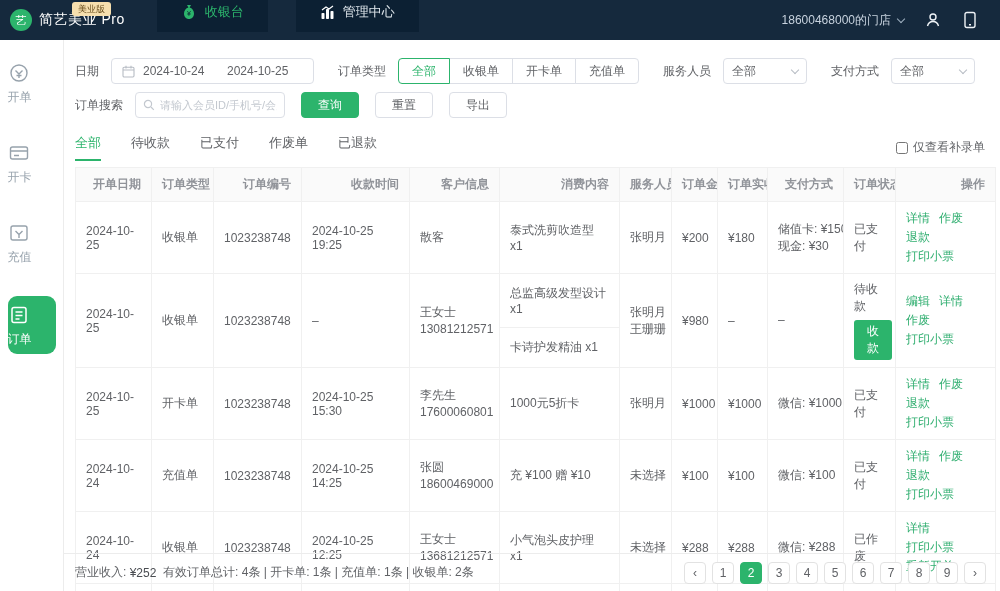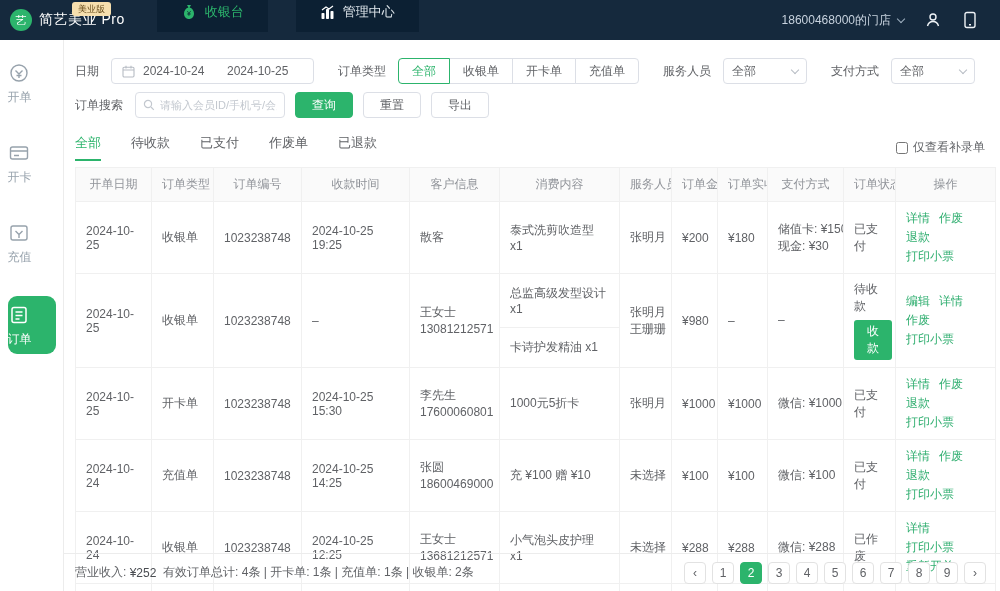--- a/index.html
+++ b/index.html
@@ -49,32 +49,32 @@
   .seg-btn:first-child{border-radius:4px 0 0 4px;margin-left:0}
   .seg-btn:last-child{border-radius:0 4px 4px 0}
   .seg-btn.active{color:var(--green);border-color:var(--green);position:relative;z-index:1}
   .select-box{display:flex;align-items:center;justify-content:space-between;width:84px;height:26px;border:1px solid var(--ctl-border);border-radius:4px;padding:0 8px;cursor:pointer;color:var(--txt)}
   .select-box .caret{border-color:#b7bcc4}
   .search-box{display:flex;align-items:center;width:150px;height:26px;border:1px solid var(--ctl-border);border-radius:4px;padding:0 7px;gap:5px}
   .search-box input{border:none;outline:none;font-size:11px;width:100%;color:var(--txt);font-family:inherit}
   .search-box input::placeholder{color:#c3c8cf}
   .btn{height:26px;padding:0 16px;border-radius:4px;font-size:12px;cursor:pointer;border:1px solid var(--ctl-border);background:#fff;color:var(--txt);font-family:inherit}
   .btn.primary{background:var(--green);border-color:var(--green);color:#fff}
-  .gap24{margin-left:24px}.gap10{margin-left:10px}
+  .gap24{margin-left:24px}.gap10{margin-left:16px}
 
   
   .status-tabs{display:flex;align-items:center;margin-top:16px;font-size:13px;color:var(--txt)}
   .status-tab{margin-right:30px;padding-bottom:7px;cursor:pointer;border-bottom:2px solid transparent}
   .status-tab.active{color:var(--green);border-bottom-color:var(--green)}
   .only-extra{margin-left:auto;display:flex;align-items:center;gap:5px;font-size:12px;color:var(--txt);margin-right:10px;cursor:pointer}
   .only-extra input{width:12px;height:12px;accent-color:var(--green)}
 
   
   table{width:920px;border-collapse:collapse;table-layout:fixed;font-size:12px;color:var(--txt);margin-top:6px}
-  th{background:#fafafa;color:var(--txt-light);font-weight:normal;text-align:center;padding:8px 10px;border:1px solid var(--border);white-space:nowrap;overflow:hidden}
+  th{background:#fafafa;color:var(--txt-light);font-weight:bold;text-align:right;padding:8px 10px;border:1px solid var(--border);white-space:nowrap;overflow:hidden}
   td{border:1px solid var(--border);padding:7px 10px;vertical-align:middle;overflow:hidden}
   td.cell-items{padding:0}
   .cell-items>div{padding:11px 10px}
   .cell-items>div+div{border-top:1px solid var(--border)}
   .line{line-height:17px;white-space:nowrap}
   .ops span{color:#2fae6f;margin-right:9px;cursor:pointer;display:inline-block;line-height:19px;white-space:nowrap}
   .btn-collect{background:var(--green);color:#fff;border:none;border-radius:3px;padding:3px 13px;font-size:12px;margin-top:5px;cursor:pointer;font-family:inherit}
 
   
   .footer{height:38px;border-top:1px solid #ececec;display:flex;align-items:center;font-size:12px;color:var(--txt);padding:0 14px 0 11px;flex:none}

